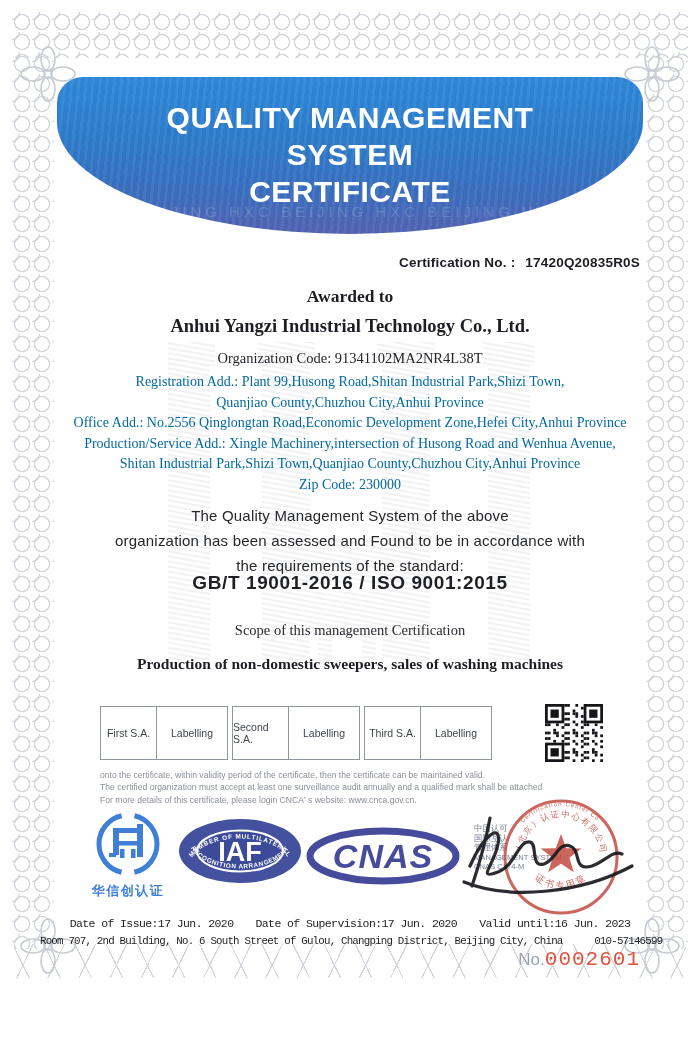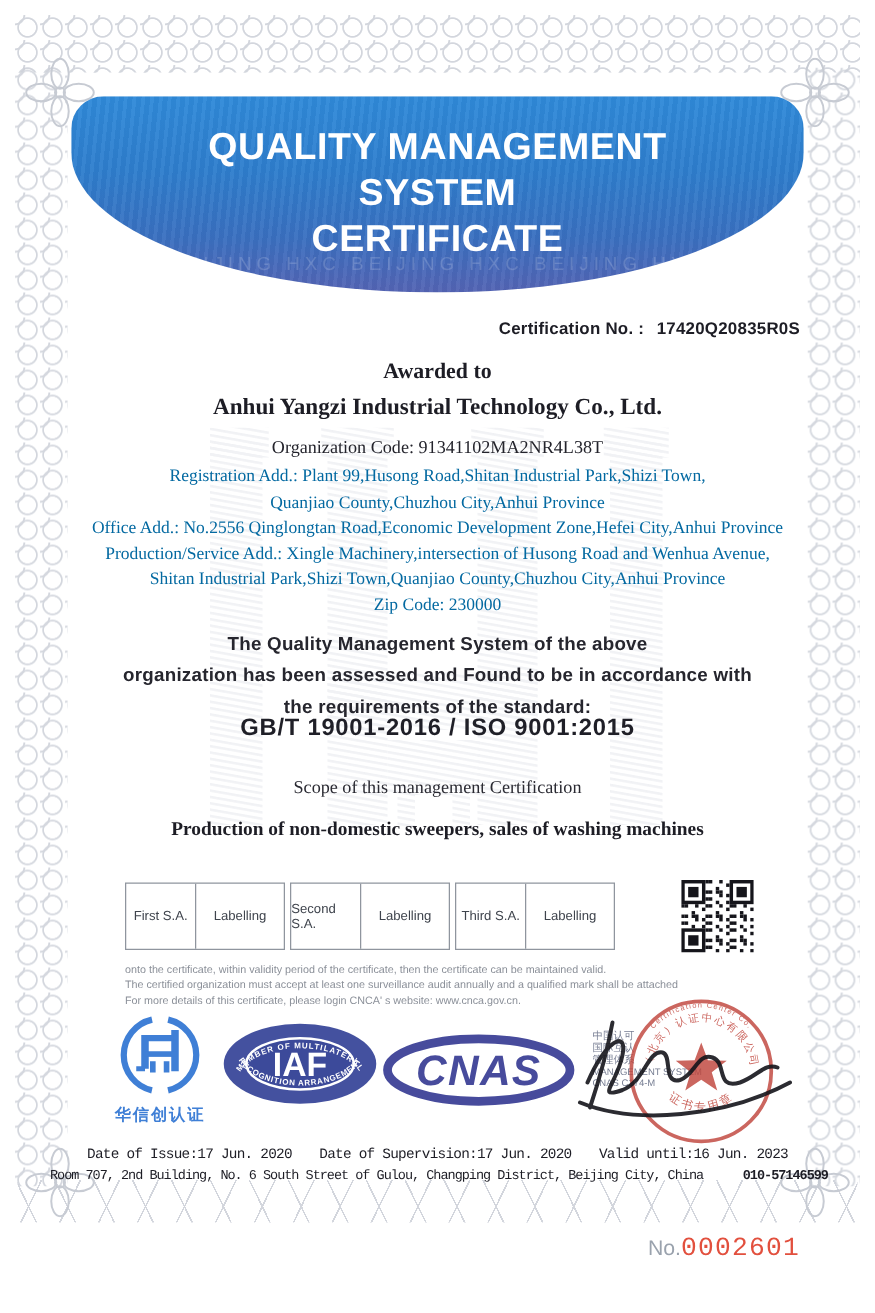--- a/index.html
+++ b/index.html
@@ -46,21 +46,21 @@
   .abs{position:absolute;left:0;right:0;text-align:center;white-space:nowrap;}
   .cert-no{
     position:absolute;top:255px;right:60px;font-size:13.5px;font-weight:700;color:#1d1d25;
     letter-spacing:.2px;white-space:nowrap;
   }
   .cert-no .val{margin-left:10px;}
   .awarded{top:286px;font-family:"Liberation Serif",serif;font-weight:700;font-size:17.5px;color:#1d1d25;}
   .company{top:316px;font-family:"Liberation Serif",serif;font-weight:700;font-size:18.5px;color:#1d1d25;}
   .orgcode{top:350px;font-family:"Liberation Serif",serif;font-size:14.5px;color:#24242c;}
   .addr{top:372px;font-family:"Liberation Serif",serif;font-size:14px;color:#0369a1;line-height:20.5px;}
-  .statement{top:503px;font-size:15px;font-weight:700;color:#26262e;line-height:25px;letter-spacing:.2px;}
+  .statement{top:503px;font-size:15px;font-weight:400;color:#26262e;line-height:25px;letter-spacing:.2px;}
   .standard{top:572px;font-size:19px;font-weight:700;color:#1f1f27;letter-spacing:.6px;}
   .scope{top:622px;font-family:"Liberation Serif",serif;font-size:14.5px;color:#2a2a32;}
   .production{top:655px;font-family:"Liberation Serif",serif;font-weight:700;font-size:15.5px;color:#1d1d25;}
   
   .audit-row{position:absolute;top:706px;left:100px;display:flex;gap:4px;}
   .audit-box{display:flex;width:126px;height:52px;border:1.5px solid #8f959e;background:#fff;}
   .audit-cell{display:flex;align-items:center;justify-content:center;font-size:10.5px;color:#3f444d;}
   .audit-cell.period{width:44%;border-right:1.2px solid #8f959e;}
   .audit-cell.mark{width:56%;}
   .qr{position:absolute;top:704px;left:545px;width:58px;height:58px;}
@@ -77,22 +77,22 @@
   .signature{position:absolute;top:806px;left:456px;z-index:6;}
   
   .footer-dates{
     position:absolute;top:917px;left:60px;right:60px;z-index:3;display:flex;justify-content:center;gap:22px;
     font-family:"Liberation Mono",monospace;font-size:11.5px;letter-spacing:-.6px;color:#1d1d25;white-space:nowrap;
   }
   .footer-addr{
     position:absolute;top:935px;left:40px;right:40px;z-index:3;text-align:center;
     font-family:"Liberation Mono",monospace;font-size:10.8px;letter-spacing:-.8px;color:#1d1d25;white-space:nowrap;
   }
-  .footer-addr .phone{margin-left:26px;font-weight:bold;}
-  .serial{position:absolute;top:988px;right:60px;z-index:3;display:flex;align-items:baseline;}
+  .footer-addr .phone{margin-left:26px;}
+  .serial{position:absolute;top:948px;right:60px;z-index:3;display:flex;align-items:baseline;}
   .serial .prefix{font-size:17px;color:#9aa2ad;}
   .serial .number{font-family:Liberation Mono, monospace;font-size:21px;color:#e2503e;letter-spacing:1px;}
 </style>
 </head>
 <body>
 
 <div class="page">
 
   <div class="lace rings lace-top"></div>
   <div class="lace rings lace-left"></div>

